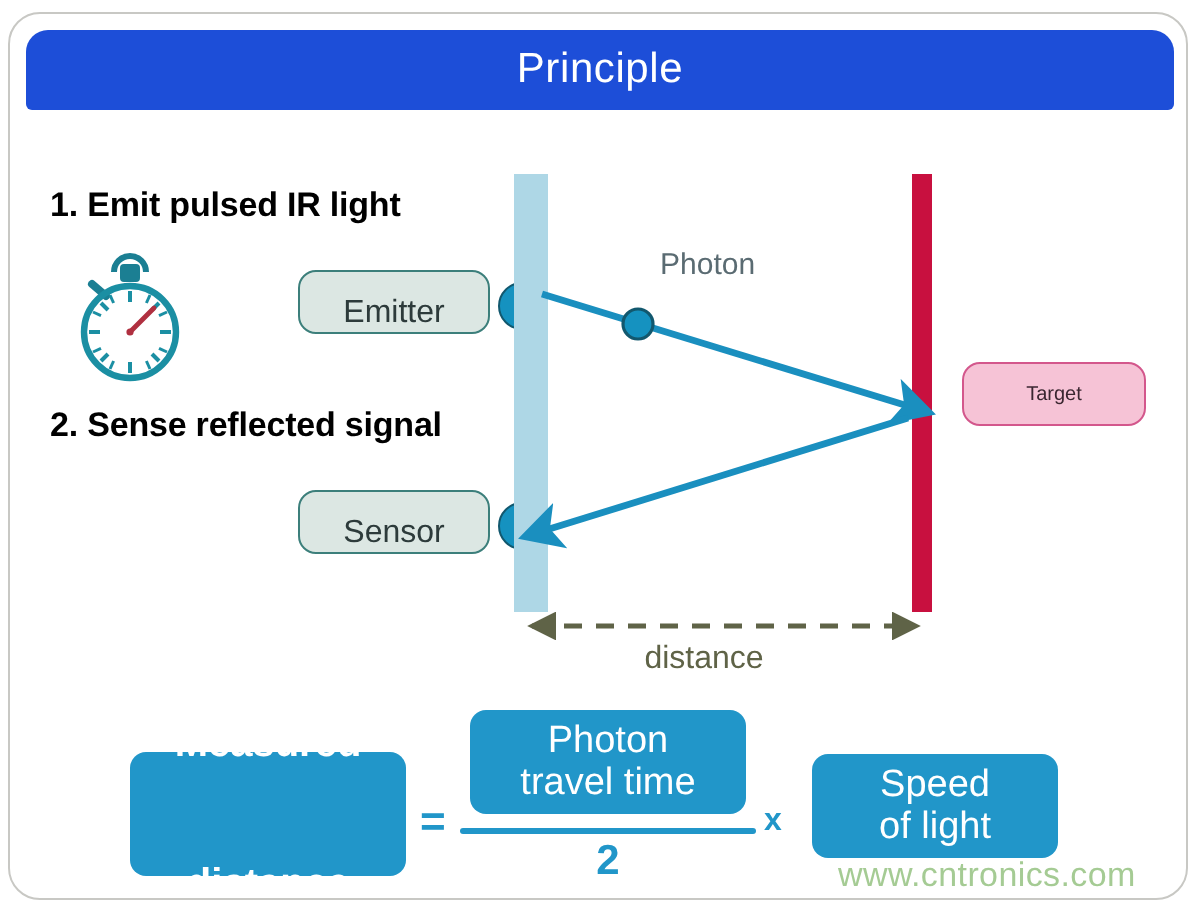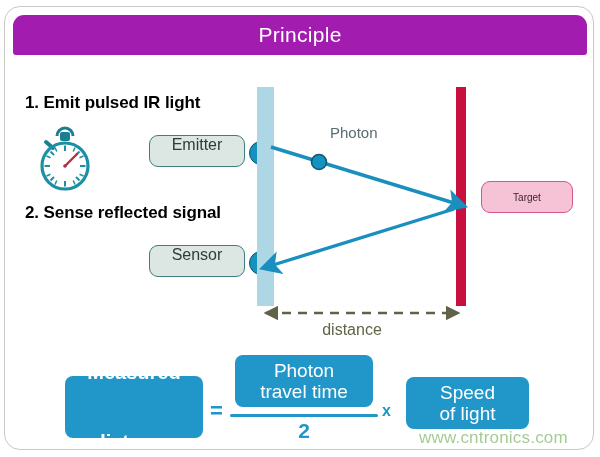--- a/index.html
+++ b/index.html
@@ -33,21 +33,21 @@
     background: #ffffff;
   }
 
   .card-header {
     position: absolute;
     left: 8px;
     top: 8px;
     width: 574px;
     height: 40px;
     box-sizing: border-box;
-    background: #a21caf;
+    background: #1d4ed8;
     border-radius: 11px 11px 3px 3px;
     display: flex;
     align-items: center;
     justify-content: center;
   }
   .card-header-title {
     color: #ffffff;
     font-size: 21px;
     letter-spacing: 0.3px;
     font-weight: normal;
@@ -115,21 +115,21 @@
   .lens-sensor  { left: 236px; top: 188px; }
 
   
   .comp-box {
     position: absolute;
     box-sizing: border-box;
     background: #dce7e3;
     border: 1.5px solid #3c7f7b;
     border-radius: 9px;
     display: flex;
-    align-items: flex-start;
+    align-items: flex-end;
     justify-content: center;
     color: #2d3b3b;
     font-size: 16px;
   }
   .box-emitter { left: 136px; top: 72px;  width: 96px; height: 32px; }
   .box-sensor  { left: 136px; top: 182px; width: 96px; height: 32px; }
 
   .target-box {
     position: absolute;
     left: 468px;

